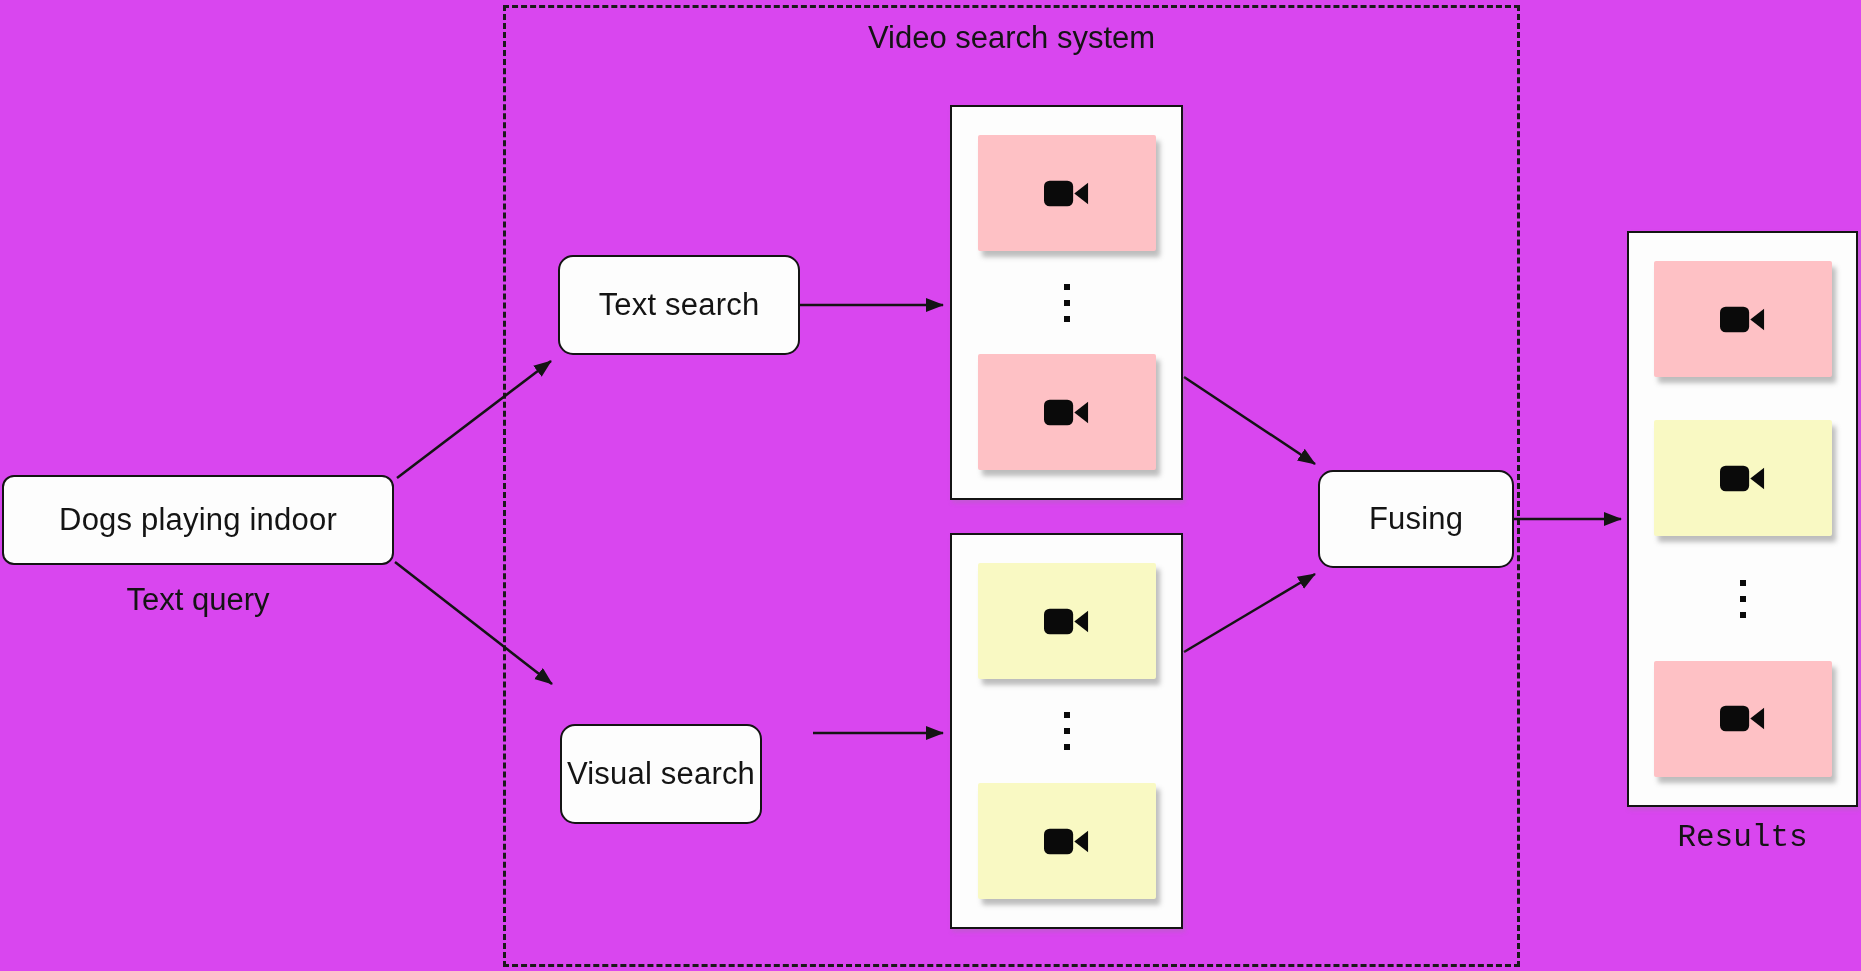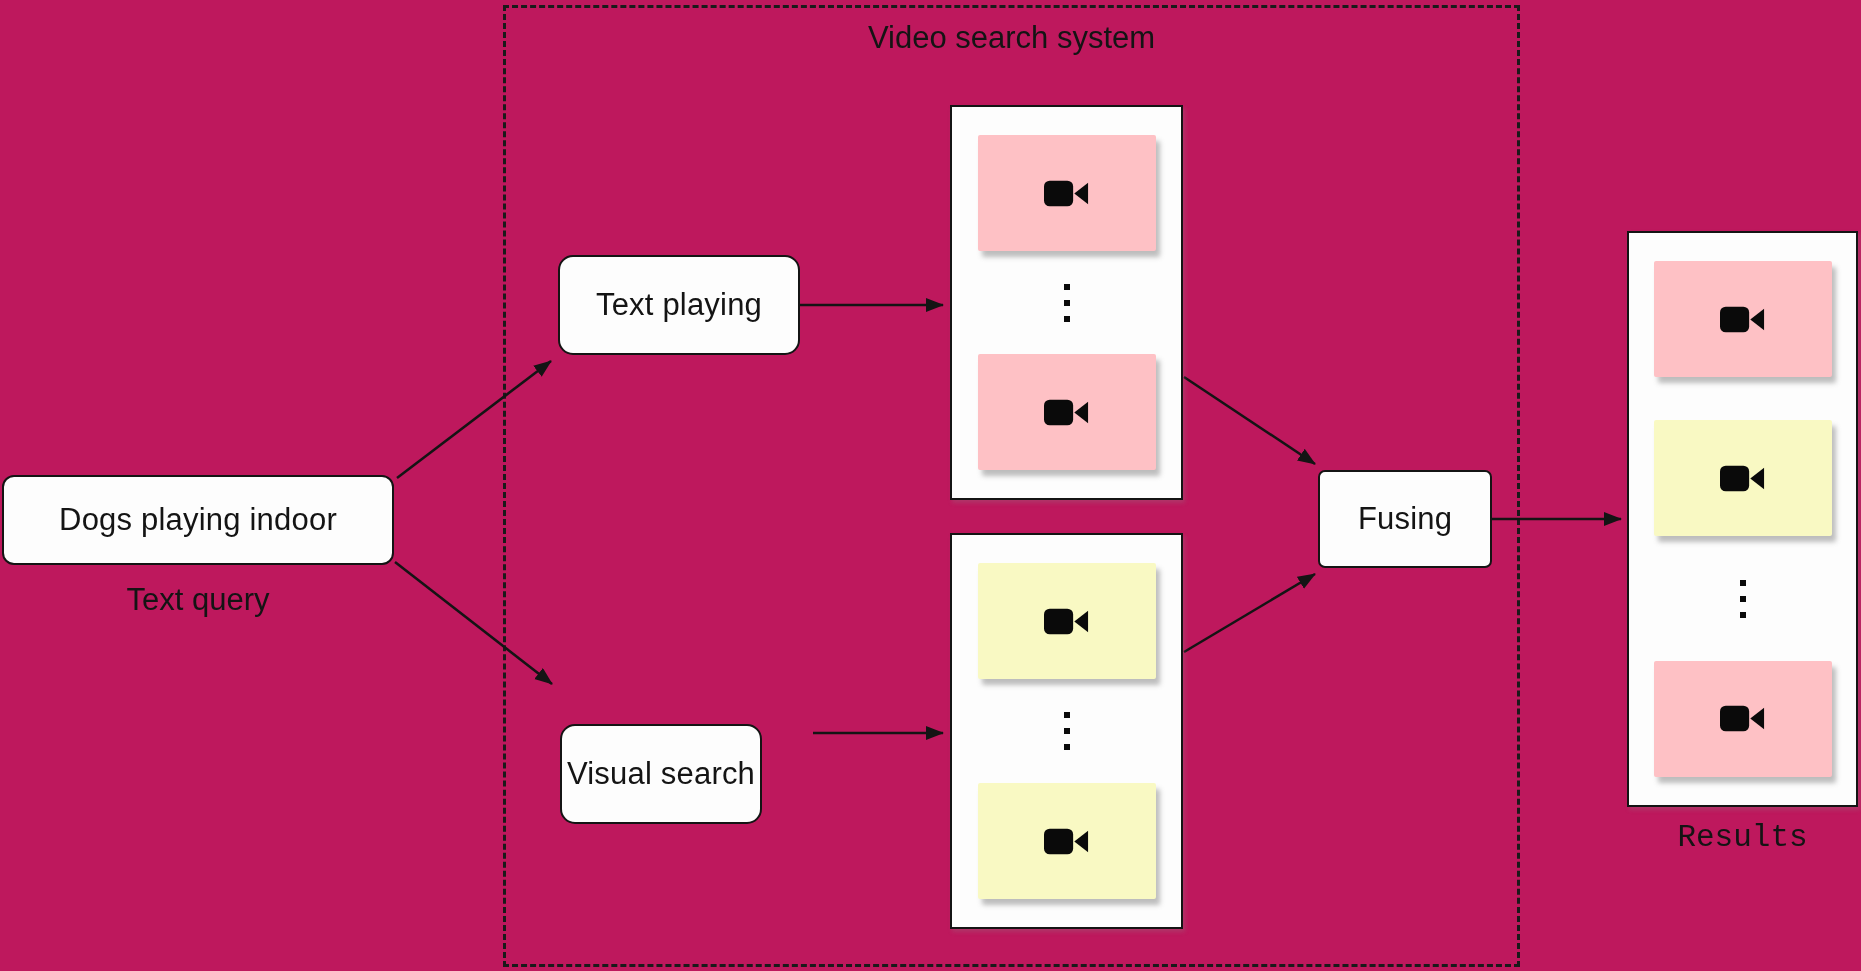--- a/index.html
+++ b/index.html
@@ -1,20 +1,20 @@
 <!DOCTYPE html>
 <html><head>
 <meta charset="utf-8">
 <style>
   html, body { margin: 0; padding: 0; background: #ffffff; }
   .canvas {
     position: relative;
     width: 1861px;
     height: 971px;
-    background: #be185d;
+    background: #d946ef;
     font-family: "Liberation Sans", sans-serif;
     color: #141414;
     overflow: hidden;
   }
   .layer-arrows {
     position: absolute;
     left: 0; top: 0;
     width: 1861px; height: 971px;
     z-index: 1;
     pointer-events: none;
@@ -52,21 +52,21 @@
   .system-title {
     position: absolute;
     left: 503px; top: 20px;
     width: 1017px;
     text-align: center;
     font-size: 31px;
     z-index: 2;
   }
   .text-search-box  { left: 558px; top: 255px; width: 242px; height: 100px; }
   .visual-search-box{ left: 560px; top: 683px; width: 202px; height: 100px; margin-top: 41px; }
-  .fusing-box       { left: 1318px; top: 470px; width: 174px; height: 98px; border-radius: 7px; }
+  .fusing-box       { left: 1318px; top: 470px; width: 196px; height: 98px; }
   .card-column {
     position: absolute;
     z-index: 2;
     background: #fdfdfd;
     border: 2.5px solid #141414;
     box-sizing: border-box;
     display: flex;
     flex-direction: column;
     align-items: center;
     justify-content: space-between;
@@ -124,21 +124,21 @@
       <line x1="1492" y1="519" x2="1621" y2="519" marker-end="url(#arrow)"></line>
     </g>
   </svg>
 
   <div class="node query-box">
     <span>Dogs playing indoor</span>
   </div>
   <div class="caption query-caption">Text query</div>
 
   <div class="node rounded text-search-box">
-    <span>Text playing</span>
+    <span>Text search</span>
   </div>
   <div class="node rounded visual-search-box">
     <span>Visual search</span>
   </div>
 
   <div class="card-column text-results-column">
       <div class="video-card" style="background: rgb(254, 193, 197);">
         <svg width="46" height="31" viewBox="0 0 24 16">
           <rect x="0" y="1.3" width="15.2" height="13.4" rx="3" fill="#0a0a0a"></rect>
           <polygon points="15.8,8 23,2.4 23,13.6" fill="#0a0a0a"></polygon>

